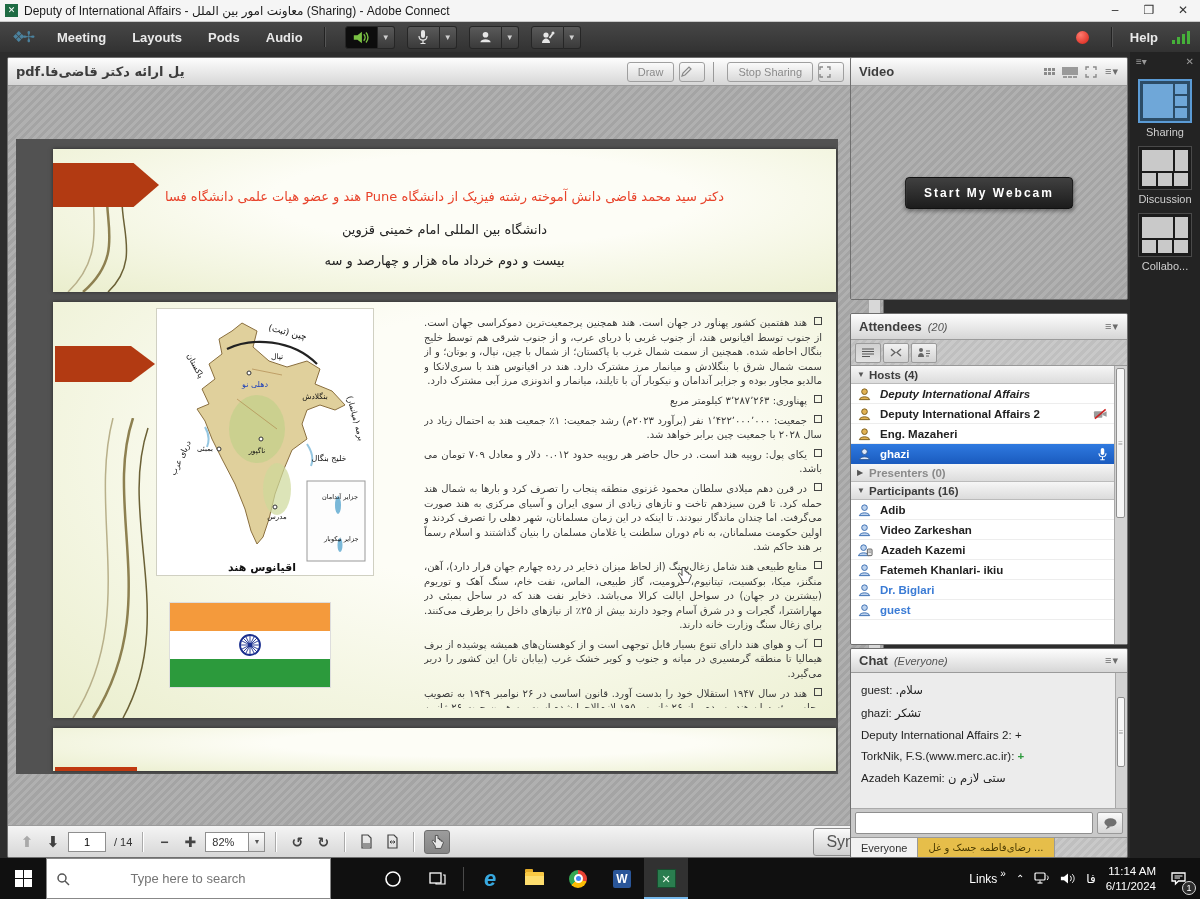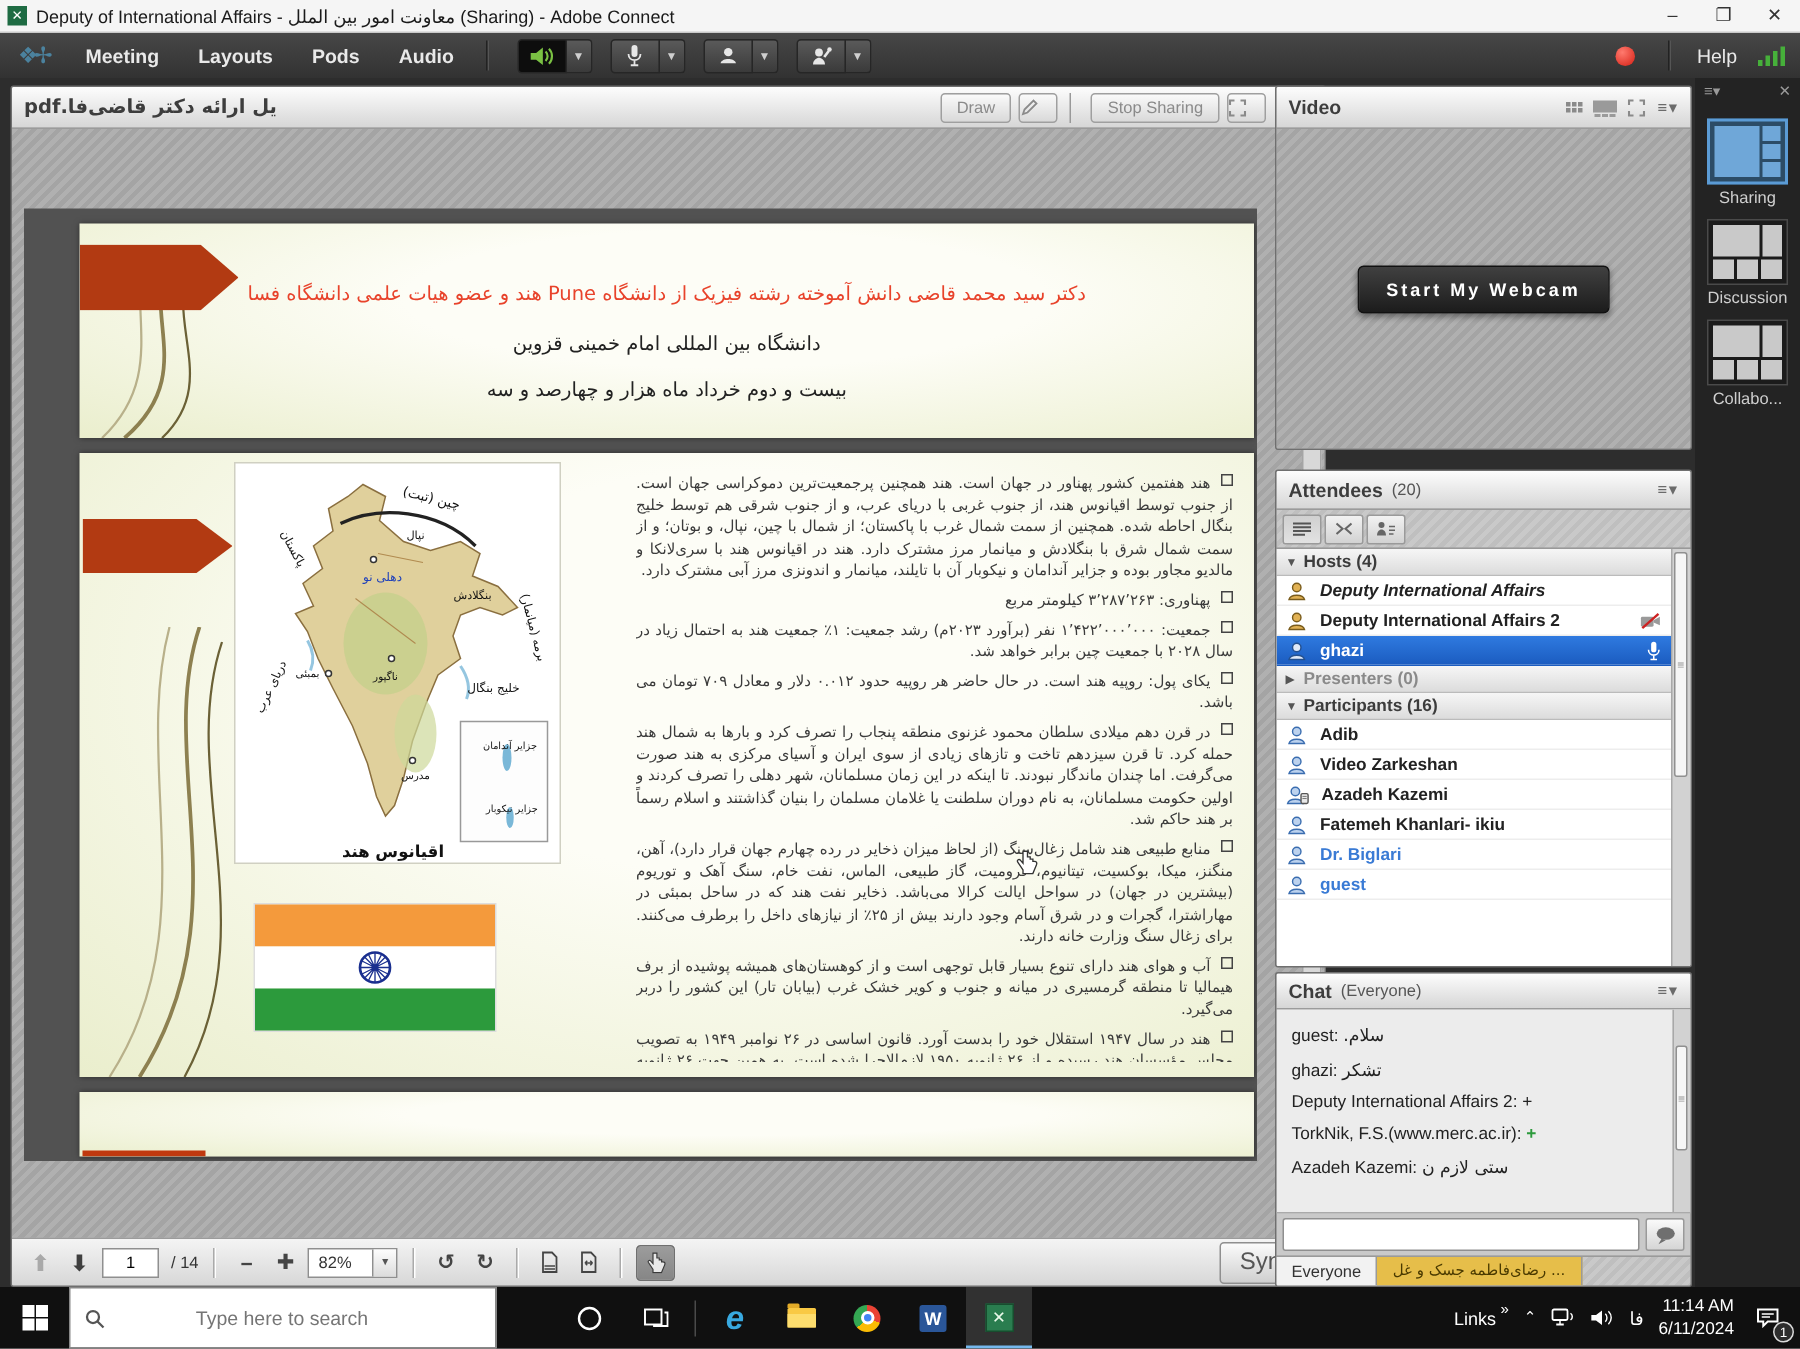--- a/index.html
+++ b/index.html
@@ -17,29 +17,29 @@
   
   .menubar { position:absolute; top:22px; left:0; right:0; height:30px; background:linear-gradient(#474747,#323232); display:flex; align-items:center; color:#e9e9e9; }
   .mb-logo { width:44px; text-align:center; color:#4e8fb0; font-size:15px; letter-spacing:-3px; opacity:.85; }
   .mb-item { padding:0 13px; font-size:13px; font-weight:bold; cursor:default; }
   .mb-sep { width:1px; height:20px; background:#222; margin:0 8px; box-shadow:1px 0 0 #555; }
   .av-group { display:flex; margin-left:12px; }
   .av-btn { width:33px; height:23px; background:linear-gradient(#5a5a5a,#3a3a3a); border:1px solid #262626; border-radius:3px 0 0 3px; display:flex; align-items:center; justify-content:center; }
   .av-btn.active { background:#0d0d0d; }
   .av-dd { width:17px; height:23px; background:linear-gradient(#5a5a5a,#3a3a3a); border:1px solid #262626; border-left:none; border-radius:0 3px 3px 0; color:#cfcfcf; font-size:8px; display:flex; align-items:center; justify-content:center; }
   .record-dot { width:13px; height:13px; border-radius:50%; background:radial-gradient(circle at 35% 30%, #ff7a6e, #d61f14); margin-left:auto; margin-right:14px; }
-  .help-label { font-size:13px; font-weight:normal; margin:0 14px 0 10px; }
+  .help-label { font-size:13px; font-weight:bold; margin:0 14px 0 10px; }
   .sigbars { display:flex; align-items:flex-end; gap:2px; margin-right:10px; }
   .sigbars span { width:3px; background:#46b03a; display:block; }
 
   
   .pod { position:absolute; background:#b3b3b3; border:1px solid #6f6f6f; border-radius:2px; overflow:hidden; display:flex; flex-direction:column; }
   .pod-header { height:28px; flex:0 0 28px; background:linear-gradient(#fdfdfd,#d6d6d6); border-bottom:1px solid #9b9b9b; display:flex; align-items:center; padding:0 8px; color:#3d3d3d; }
   .pod-title { font-size:13px; font-weight:bold; }
-  .pod-sub { font-size:11px; margin-left:6px; color:#555; }
+  .pod-sub { font-size:11px; margin-left:6px; color:#555;font-style:italic; }
   .pod-menu { margin-left:auto; color:#6b6b6b; font-size:11px; letter-spacing:1px; }
   .striped { background:repeating-linear-gradient(135deg,#b0b0b0 0 3px,#a4a4a4 3px 6px); }
   .hbtn { background:linear-gradient(#fafafa,#d9d9d9); border:1px solid #9f9f9f; border-radius:3px; color:#8a8a8a; font-size:11px; padding:3px 10px; margin-left:5px; }
   .hicon { width:26px; text-align:center; padding:3px 0; }
 
   
   #share-pod { left:7px; top:57px; width:877px; height:801px; }
   .share-content { position:relative; flex:1; overflow:hidden; }
   .stage { position:absolute; left:8px; top:53px; width:822px; height:635px; background:#525252; overflow:hidden; }
   .slide { position:relative; margin-left:37px; width:783px; background:radial-gradient(ellipse at 55% 35%, #fdfdf6 35%, #eaeecd 100%); overflow:hidden; box-shadow:0 0 4px rgba(0,0,0,.5); }
@@ -461,20 +461,27 @@
         </svg>
       <span class="nm">Deputy International Affairs 2</span>
       <span class="right-ic">
         <svg width="15" height="12" viewBox="0 0 16 12">
             <rect x="1" y="3" width="9" height="7" rx="1" fill="#9a9a9a"></rect>
             <path d="M10 5.5l4.5-2.5v6L10 7z" fill="#9a9a9a"></path>
             <path d="M2 11L13.5 1" stroke="#cc2222" stroke-width="1.7"></path>
           </svg>
       </span>
     </div>
+    <div class="att-row">
+      <svg width="15" height="14" viewBox="0 0 16 14">
+          <circle cx="8" cy="4.5" r="3" fill="#e2b254" stroke="#7a5c1c"></circle>
+          <path d="M2.5 13c1-4 10-4 11 0z" fill="#e2b254" stroke="#7a5c1c"></path>
+        </svg>
+      <span class="nm">Eng. Mazaheri</span>
+    </div>
     <div class="att-row selected">
       <svg width="15" height="14" viewBox="0 0 16 14">
           <circle cx="8" cy="4.5" r="3" fill="#dfe9f8" stroke="#24508f"></circle>
           <path d="M2.5 13c1-4 10-4 11 0z" fill="#dfe9f8" stroke="#24508f"></path>
         </svg>
       <span class="nm">ghazi</span>
       <span class="right-ic">
         <svg width="11" height="14" viewBox="0 0 12 16">
             <rect x="4" y="1" width="4" height="8" rx="2" fill="#fff"></rect>
             <path d="M2 7c0 5.5 8 5.5 8 0 M6 11.5v3 M3.5 14.5h5" stroke="#fff" stroke-width="1.2" fill="none"></path>

